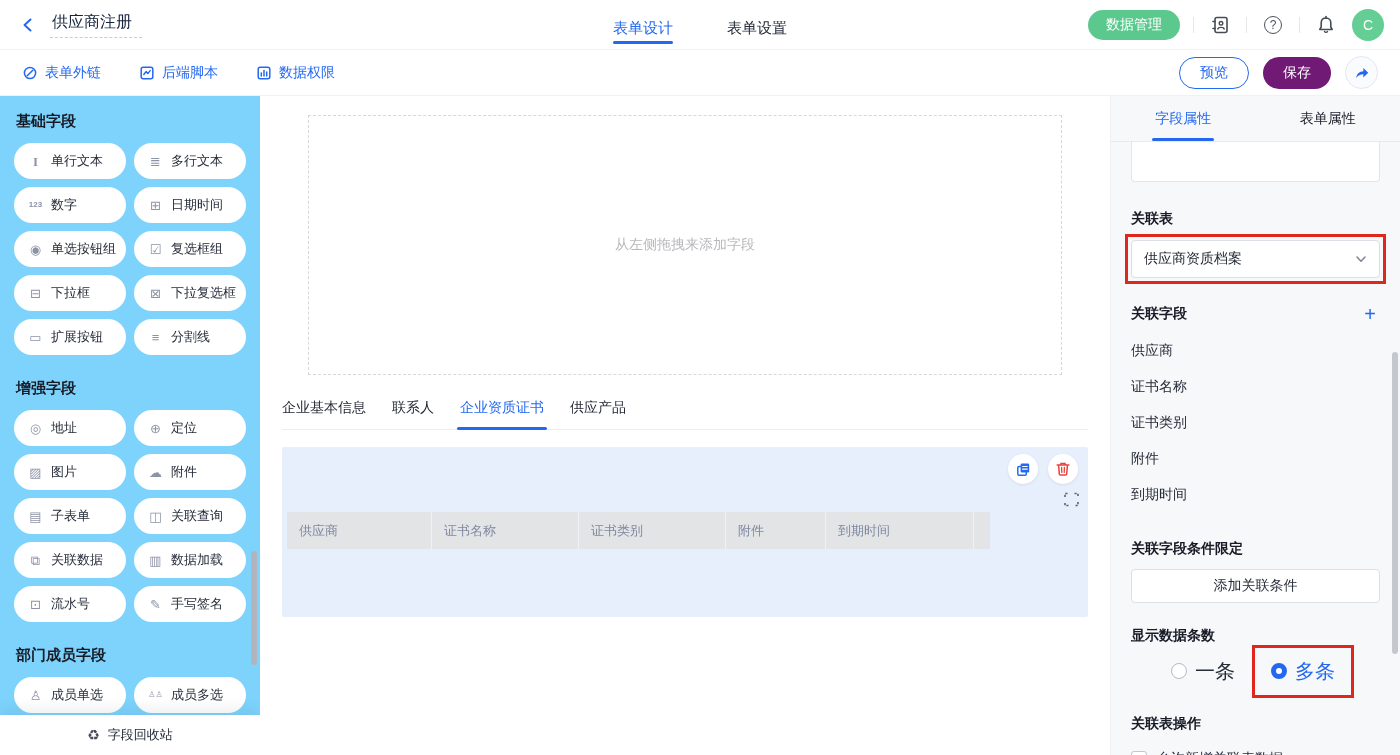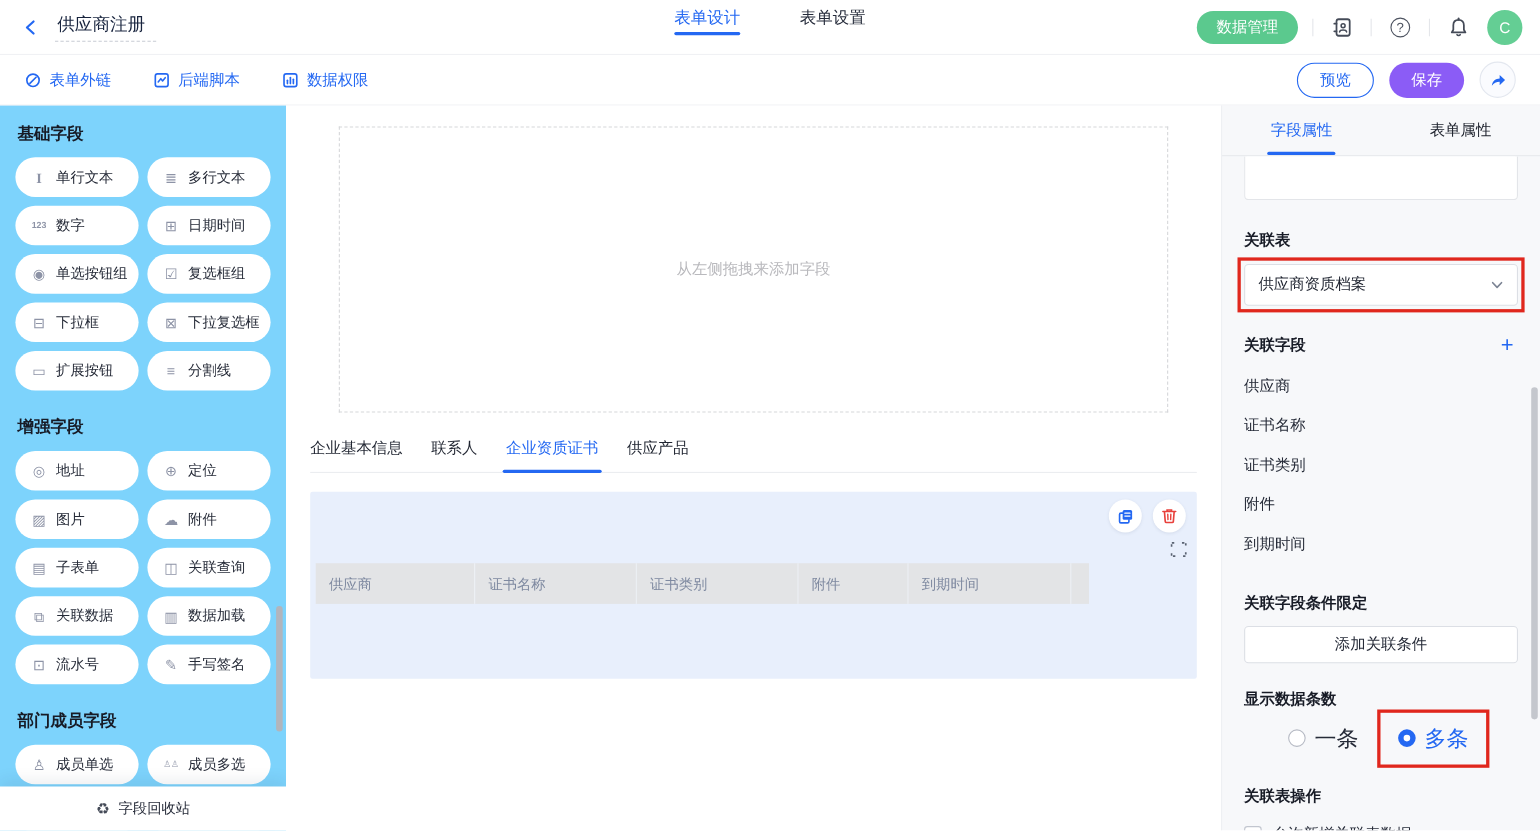--- a/index.html
+++ b/index.html
@@ -4,37 +4,37 @@
 <style>
   * { margin:0; padding:0; box-sizing:border-box; }
   html,body { width:1400px; height:755px; }
   body { font-family:"Liberation Sans","DejaVu Sans",sans-serif; background:#fff; color:#1f2430; overflow:hidden; }
   .app { width:1400px; height:755px; position:relative; background:#fff; }
 
   
   .topbar { height:50px; display:flex; align-items:center; padding:0 16px; background:#fff; border-bottom:1px solid #f0f1f4; position:relative; }
   .back-btn { width:24px; height:24px; display:flex; align-items:center; justify-content:center; cursor:pointer; }
   .doc-title { font-size:16px; color:#17233d; margin-left:10px; padding:0 10px 4px 2px; border-bottom:1px dashed #c7cbd4; }
-  .topbar-tabs { position:absolute; left:50%; transform:translateX(-50%); top:0; height:32px; display:flex; gap:54px; }
+  .topbar-tabs { position:absolute; left:50%; transform:translateX(-50%); top:12px; height:32px; display:flex; gap:54px; }
   .topbar-tab { height:100%; display:flex; align-items:center; font-size:15px; color:#252b3a; position:relative; cursor:pointer; }
   .topbar-tab.active { color:#2468f2; }
   .topbar-tab.active::after { content:""; position:absolute; left:0; right:0; bottom:0; height:3px; background:#2468f2; border-radius:2px; }
   .topbar-right { margin-left:auto; display:flex; align-items:center; gap:13px; }
   .pill-green { height:30px; padding:0 18px; border-radius:15px; background:#5bc98e; color:#fff; font-size:14px; display:flex; align-items:center; border:none; cursor:pointer; }
   .tb-divider { width:1px; height:16px; background:#e4e6ea; }
   .tb-icon-btn { width:26px; height:26px; display:flex; align-items:center; justify-content:center; cursor:pointer; }
   .help-circle { width:18px; height:18px; border:1.5px solid #4d5360; border-radius:50%; display:flex; align-items:center; justify-content:center; font-size:12px; color:#4d5360; }
   .avatar { width:32px; height:32px; border-radius:50%; background:#64ce94; color:#fff; font-size:14px; display:flex; align-items:center; justify-content:center; cursor:pointer; }
 
   
   .toolbar { height:46px; display:flex; align-items:center; padding:0 22px; background:#fff; border-bottom:1px solid #f0f1f4; }
   .tool-link { display:flex; align-items:center; gap:7px; color:#2468f2; font-size:14px; margin-right:38px; cursor:pointer; }
   .toolbar-right { margin-left:auto; display:flex; align-items:center; gap:14px; }
   .btn-preview { height:32px; padding:0 20px; border-radius:16px; border:1px solid #2468f2; background:#fff; color:#2468f2; font-size:14px; cursor:pointer; }
-  .btn-save { height:32px; padding:0 20px; border-radius:16px; border:none; background:#8b5cf6; color:#fff; font-size:14px; cursor:pointer; }
+  .btn-save { height:32px; padding:0 20px; border-radius:16px; border:none; background:#701a75; color:#fff; font-size:14px; cursor:pointer; }
   .btn-share { width:33px; height:33px; border-radius:50%; border:1px solid #e3e7ef; background:#fafbfe; display:flex; align-items:center; justify-content:center; cursor:pointer; }
 
   
   .body { display:flex; height:659px; }
 
   
   .sidebar { width:260px; background:#7dd3fc; position:relative; overflow:hidden; flex:none; }
   .sb-inner { padding:16px 14px 0 14px; }
   .sb-title { font-size:15px; font-weight:bold; color:#171b26; margin:0 0 12px 2px; }
   .sb-section { margin-bottom:0; }

